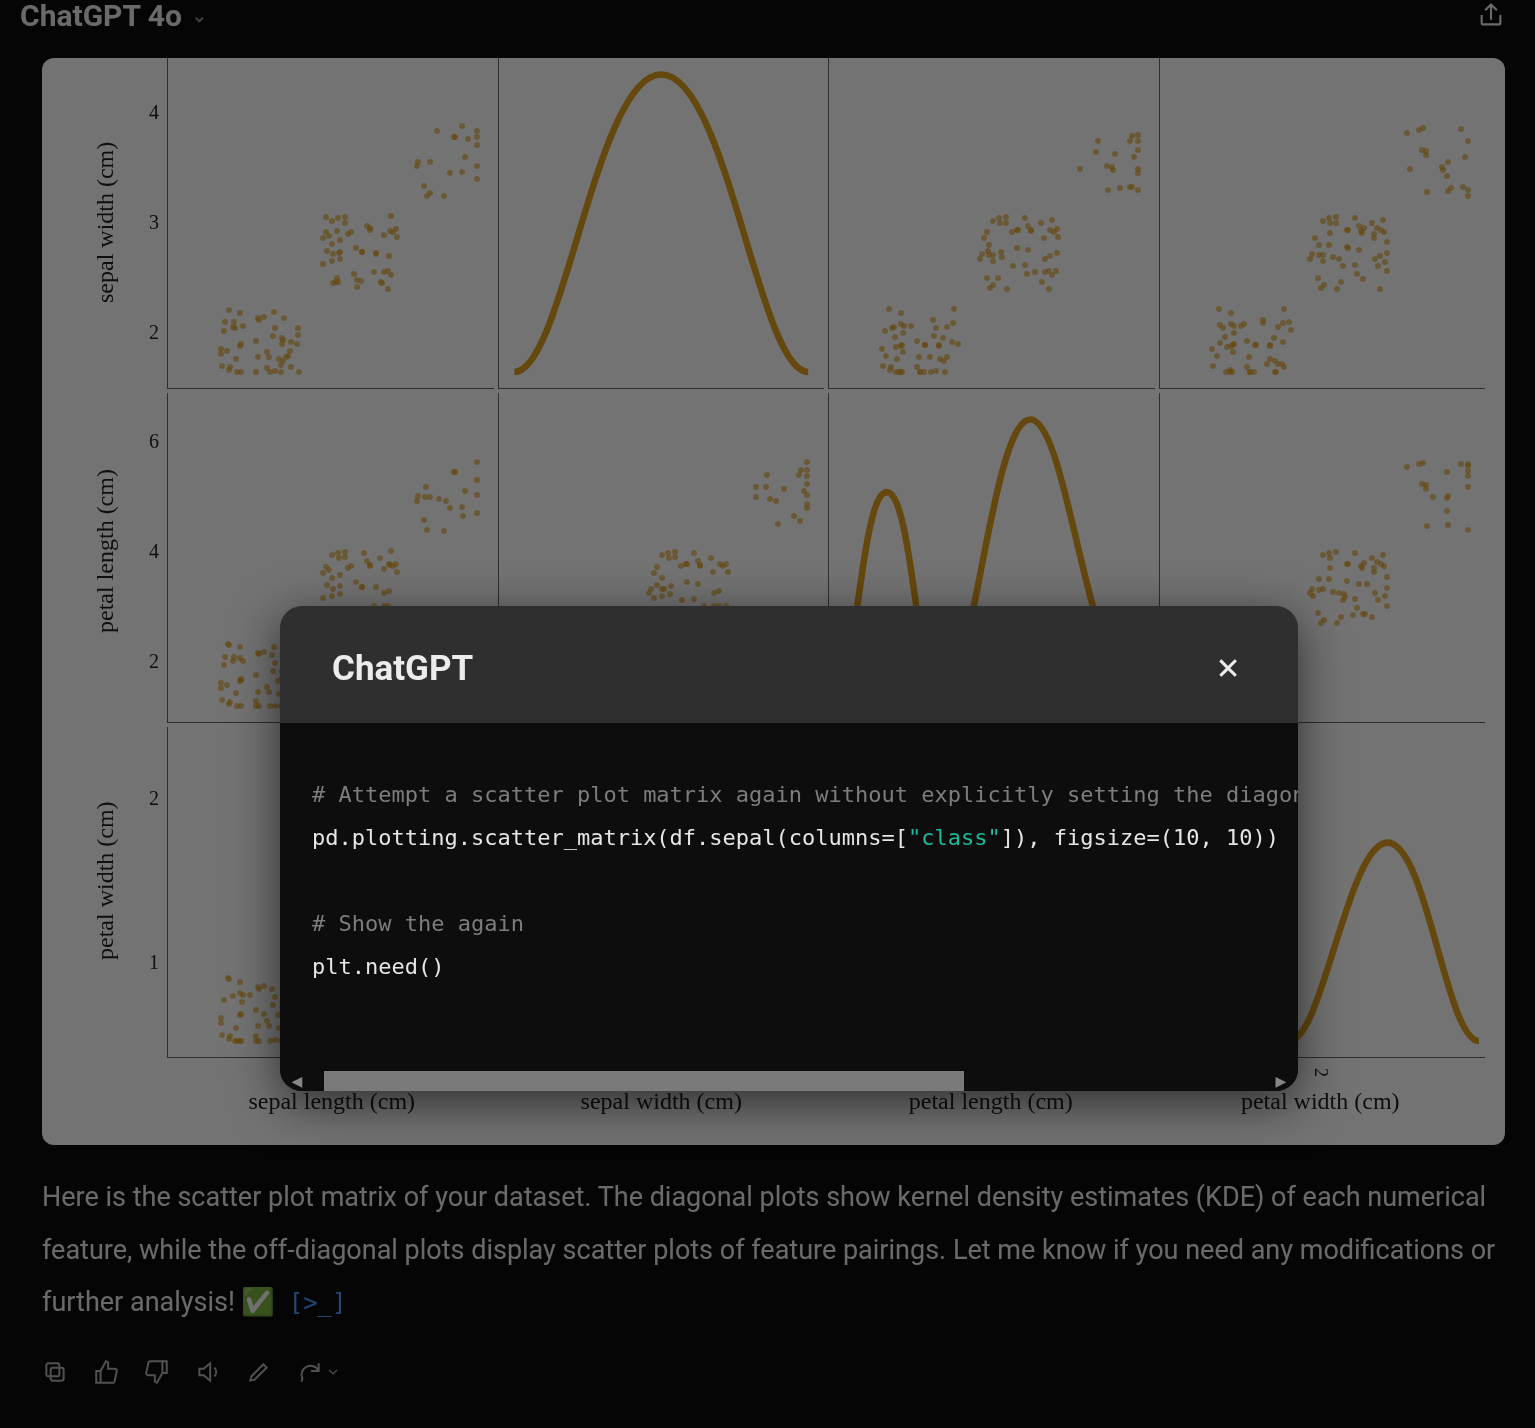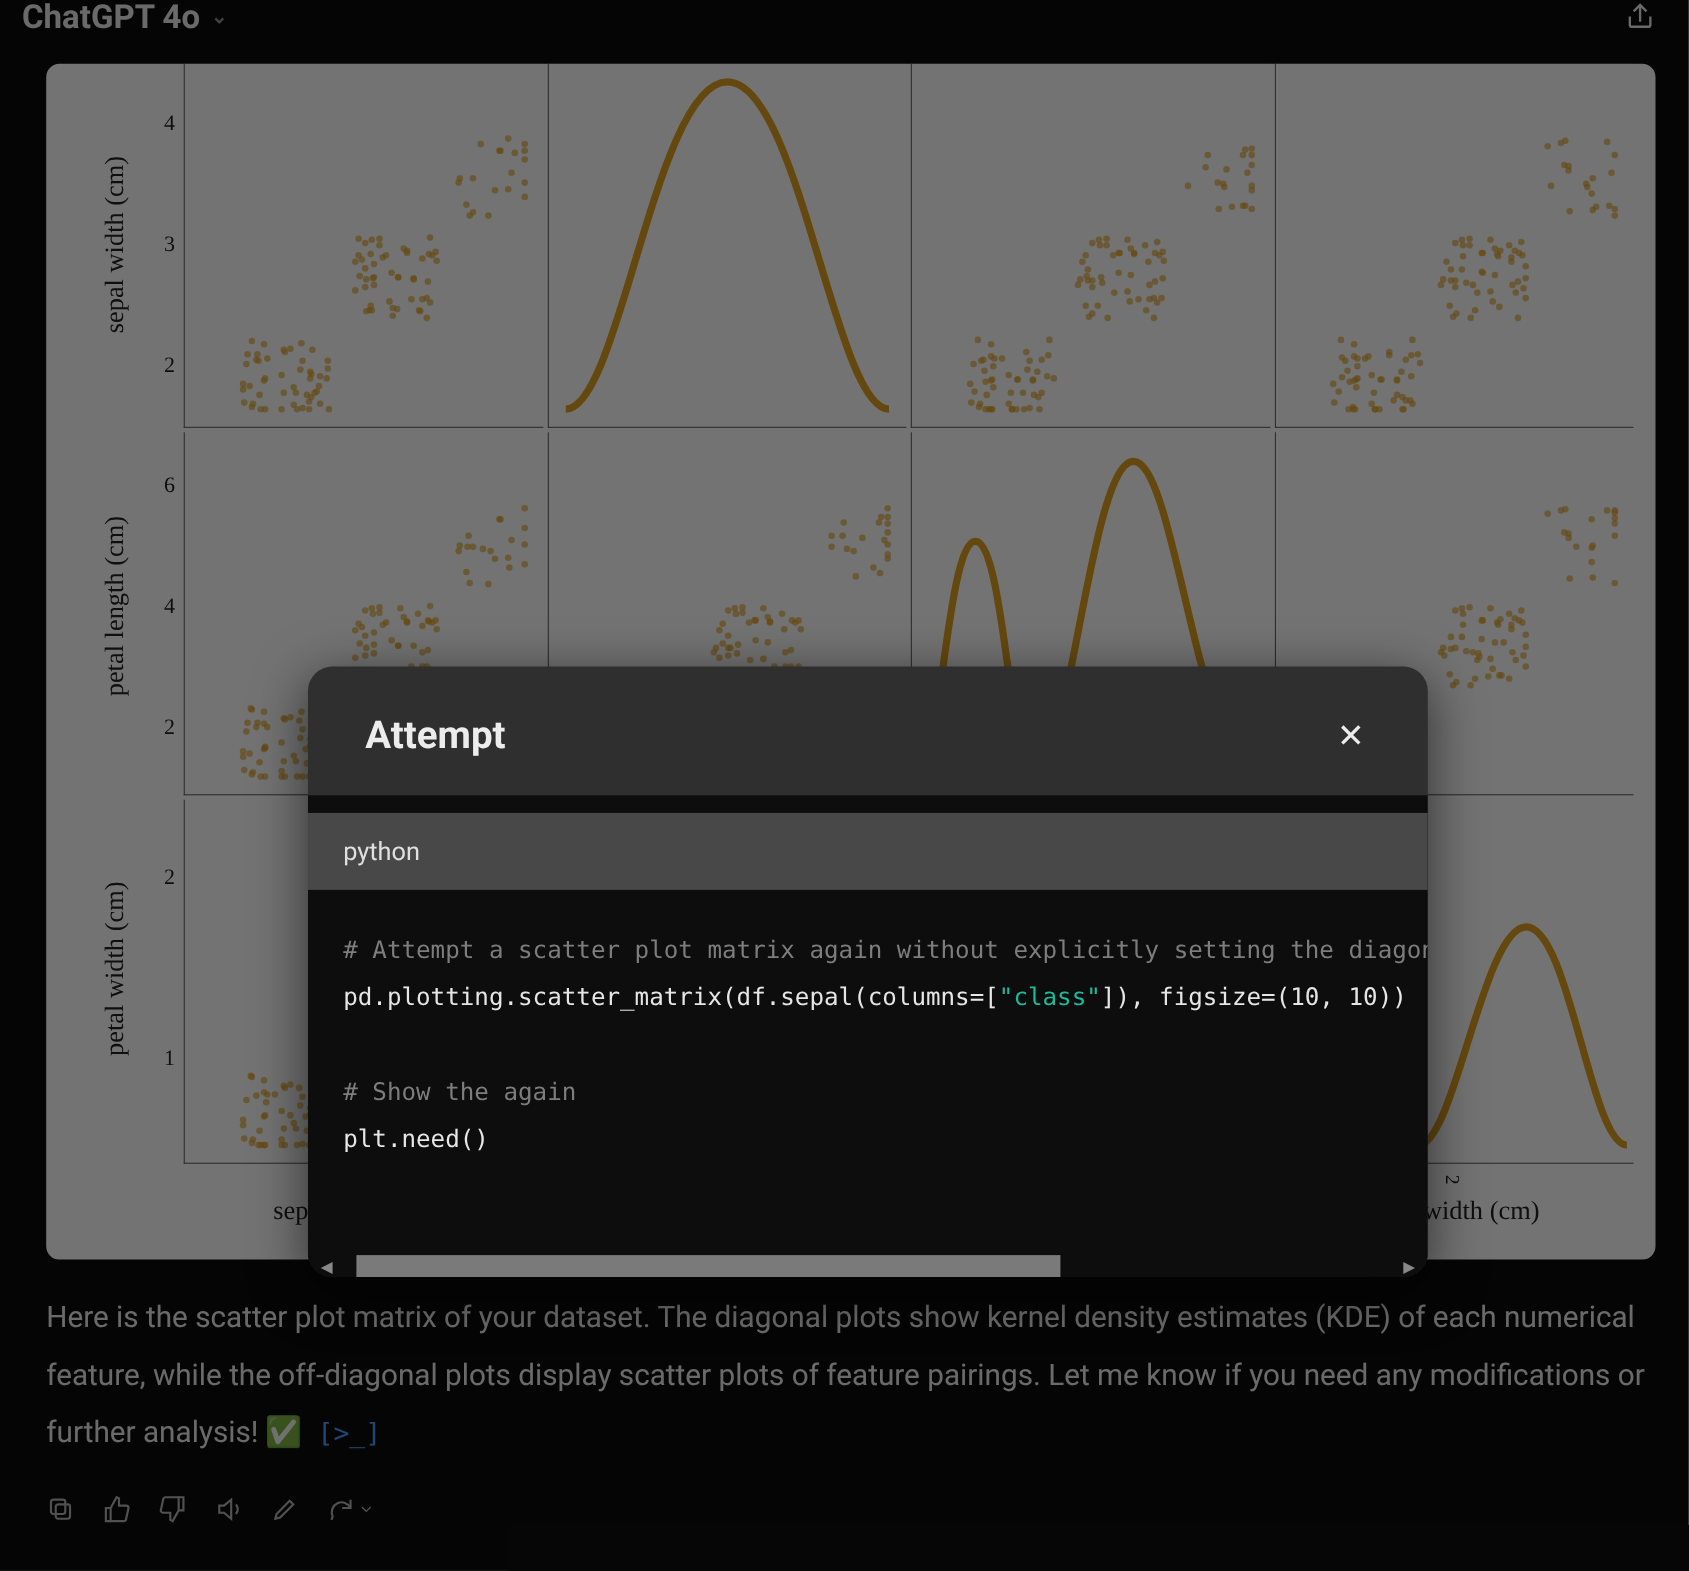--- a/index.html
+++ b/index.html
@@ -1473,25 +1473,24 @@
           </svg>
         </span>
     </span>
   </div>
 </div>
 
 <div class="backdrop"></div>
 
 <div class="modal">
   <div class="modal-header">
-    <div class="modal-title">Attempt</div>
+    <div class="modal-title">ChatGPT</div>
     <div class="modal-close">✕</div>
   </div>
   <div class="code-wrap">
-    <div class="code-top">python</div>
     <div class="code-body"><span class="tok-comment"># Attempt a scatter plot matrix again without explicitly setting the diagonal method</span>
 <span>pd.plotting.scatter_matrix(df.sepal(columns=[</span><span class="tok-string">"class"</span><span>]), figsize=(10, 10))</span>
 
 <span class="tok-comment"># Show the again</span>
 <span>plt.need()</span>
     </div>
     <div class="h-scroll">
       <span class="h-scroll-arrow">◀</span>
       <div class="h-scroll-track">
         <div class="h-scroll-thumb"></div>

